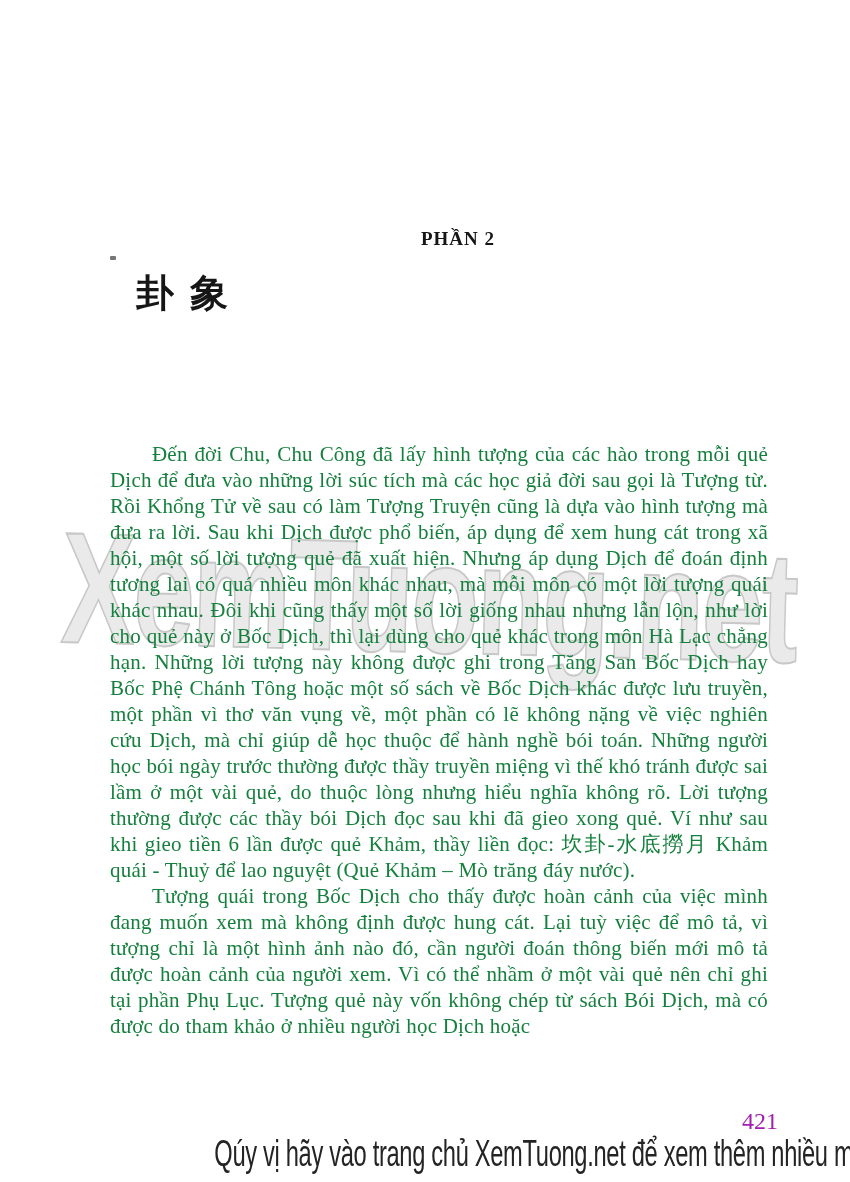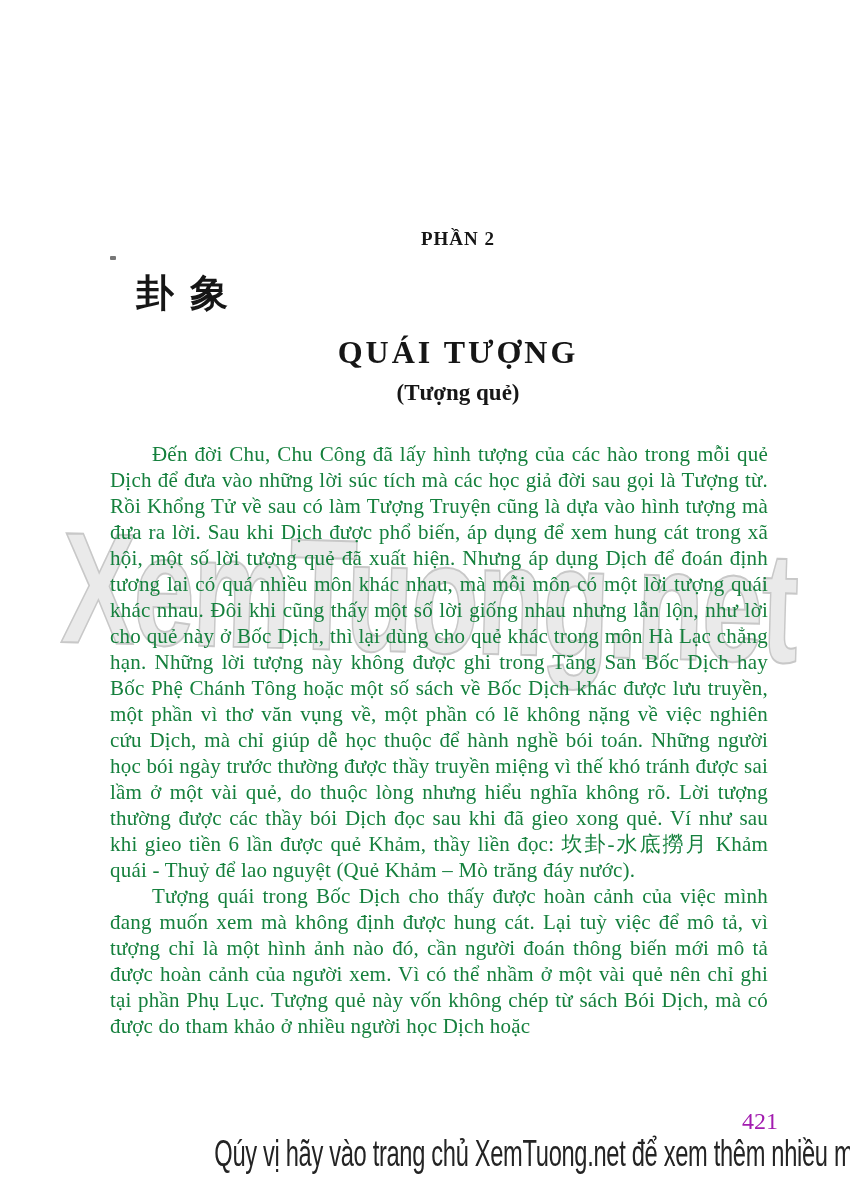--- a/index.html
+++ b/index.html
@@ -147,23 +147,21 @@
 <body>
 
 <div class="page">
 
   <div class="speck"></div>
 
   <div class="part-label">PHẦN 2</div>
 
   <div class="chinese-title">卦象</div>
 
-  <div class="main-title">QUÁI TƯỢNG</div>
 
-  <div class="subtitle">(Tượng quẻ)</div>
 
   <div class="watermark">XemTuong.net</div>
 
   <div class="bodytext">
     <p>Đến đời Chu, Chu Công đã lấy hình tượng của các hào trong mỗi quẻ Dịch để đưa vào những lời súc tích mà các học giả đời sau gọi là Tượng từ. Rồi Khổng Tử về sau có làm Tượng Truyện cũng là dựa vào hình tượng mà đưa ra lời. Sau khi Dịch được phổ biến, áp dụng để xem hung cát trong xã hội, một số lời tượng quẻ đã xuất hiện. Nhưng áp dụng Dịch để đoán định tương lai có quá nhiều môn khác nhau, mà mỗi môn có một lời tượng quái khác nhau. Đôi khi cũng thấy một số lời giống nhau nhưng lẫn lộn, như lời cho quẻ này ở Bốc Dịch, thì lại dùng cho quẻ khác trong môn Hà Lạc chẳng hạn. Những lời tượng này không được ghi trong Tăng San Bốc Dịch hay Bốc Phệ Chánh Tông hoặc một số sách về Bốc Dịch khác được lưu truyền, một phần vì thơ văn vụng về, một phần có lẽ không nặng về việc nghiên cứu Dịch, mà chỉ giúp dễ học thuộc để hành nghề bói toán. Những người học bói ngày trước thường được thầy truyền miệng vì thế khó tránh được sai lầm ở một vài quẻ, do thuộc lòng nhưng hiểu nghĩa không rõ. Lời tượng thường được các thầy bói Dịch đọc sau khi đã gieo xong quẻ. Ví như sau khi gieo tiền 6 lần được quẻ Khảm, thầy liền đọc: 坎卦-水底撈月 Khảm quái - Thuỷ để lao nguyệt (Quẻ Khảm – Mò trăng đáy nước).</p>
     <p>Tượng quái trong Bốc Dịch cho thấy được hoàn cảnh của việc mình đang muốn xem mà không định được hung cát. Lại tuỳ việc để mô tả, vì tượng chỉ là một hình ảnh nào đó, cần người đoán thông biến mới mô tả được hoàn cảnh của người xem. Vì có thể nhầm ở một vài quẻ nên chỉ ghi tại phần Phụ Lục. Tượng quẻ này vốn không chép từ sách Bói Dịch, mà có được do tham khảo ở nhiều người học Dịch hoặc</p>
   </div>
 
   <div class="page-number">421</div>
 

